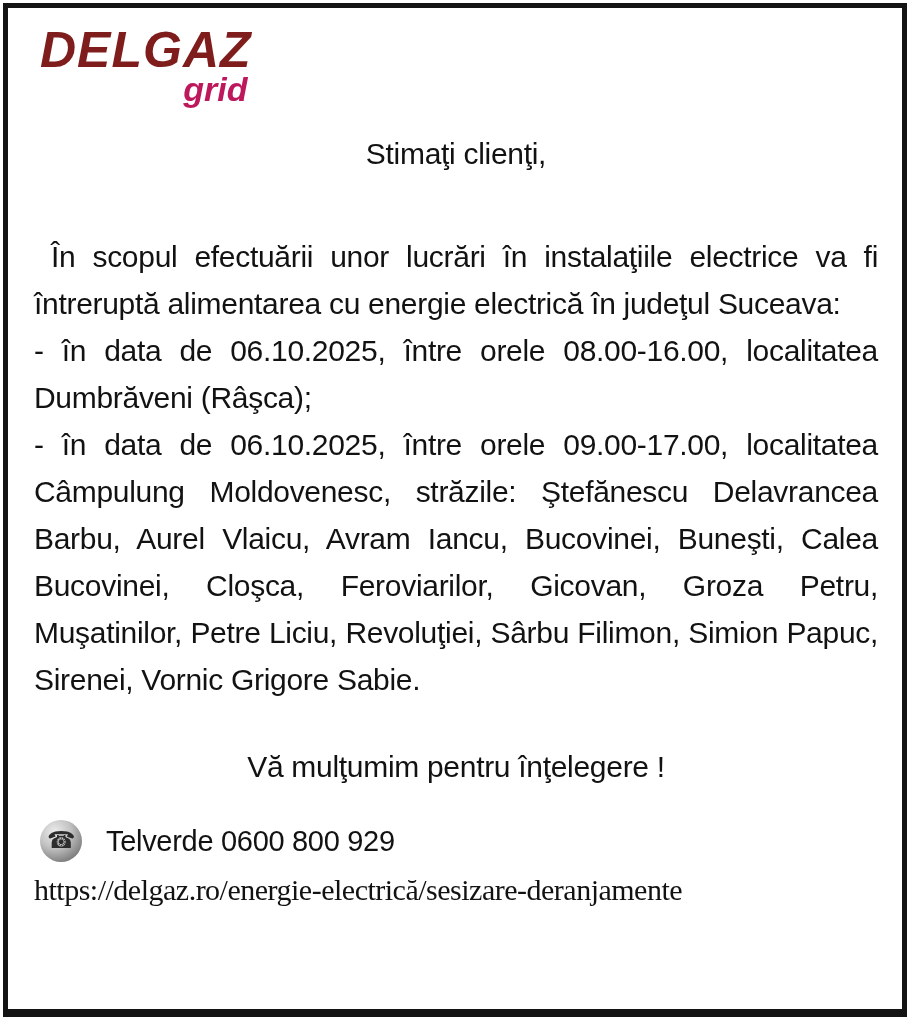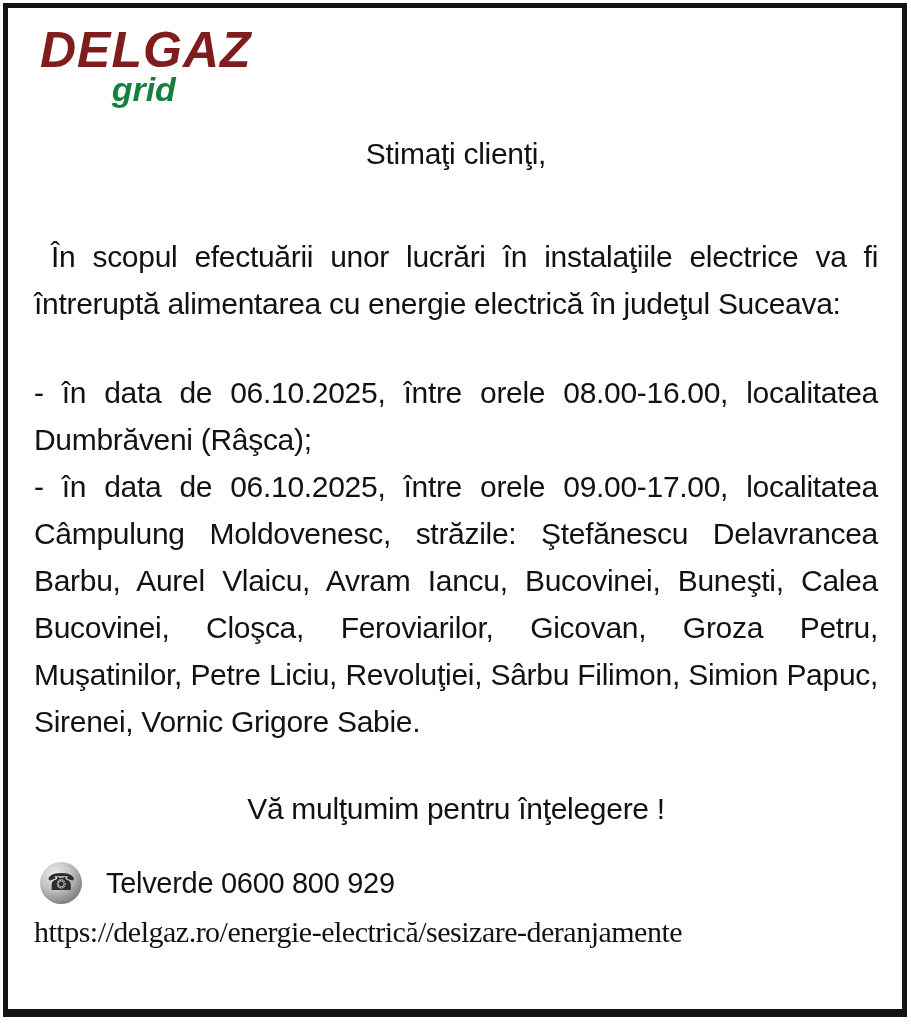--- a/index.html
+++ b/index.html
@@ -39,43 +39,42 @@
     font-style: italic;
     letter-spacing: 1px;
     line-height: 48px;
     color: #7f1d1d;
   }
   .logo-sub {
     font-size: 34px;
     font-weight: 800;
     font-style: italic;
     line-height: 34px;
-    text-align: center;
+    text-align: right;
     margin-top: -2px;
     padding-right: 4px;
-    color: #15803d;
+    color: #be185d;
   }
   
   p {
     margin: 0;
     font-size: 30px;
     line-height: 47px;
     letter-spacing: -0.3px;
   }
   .salutation {
     margin-top: 24px;
     text-align: center;
   }
   .intro {
     margin-top: 56px;
     text-align: justify;
     text-indent: 17px;
   }
   .outages {
-    margin-top: 42px;
   }
   .outage {
     text-align: justify;
   }
   .closing {
     margin-top: 40px;
     text-align: center;
   }
   
   .phone-row {

